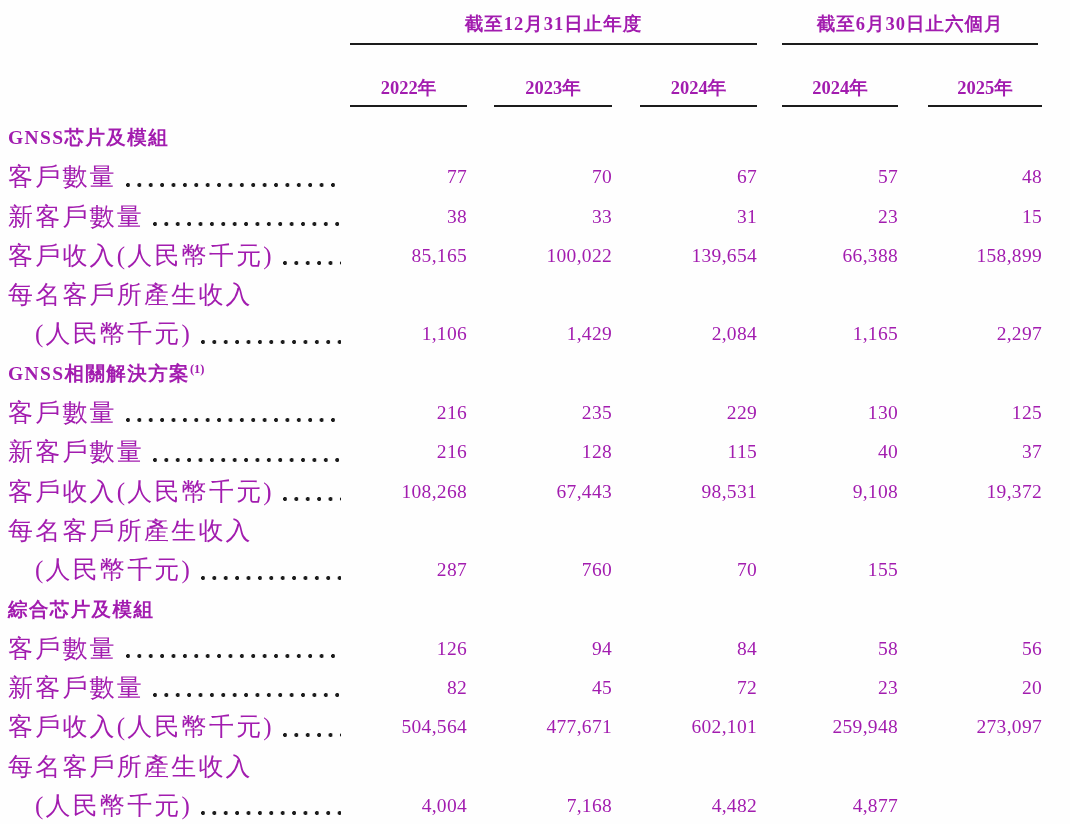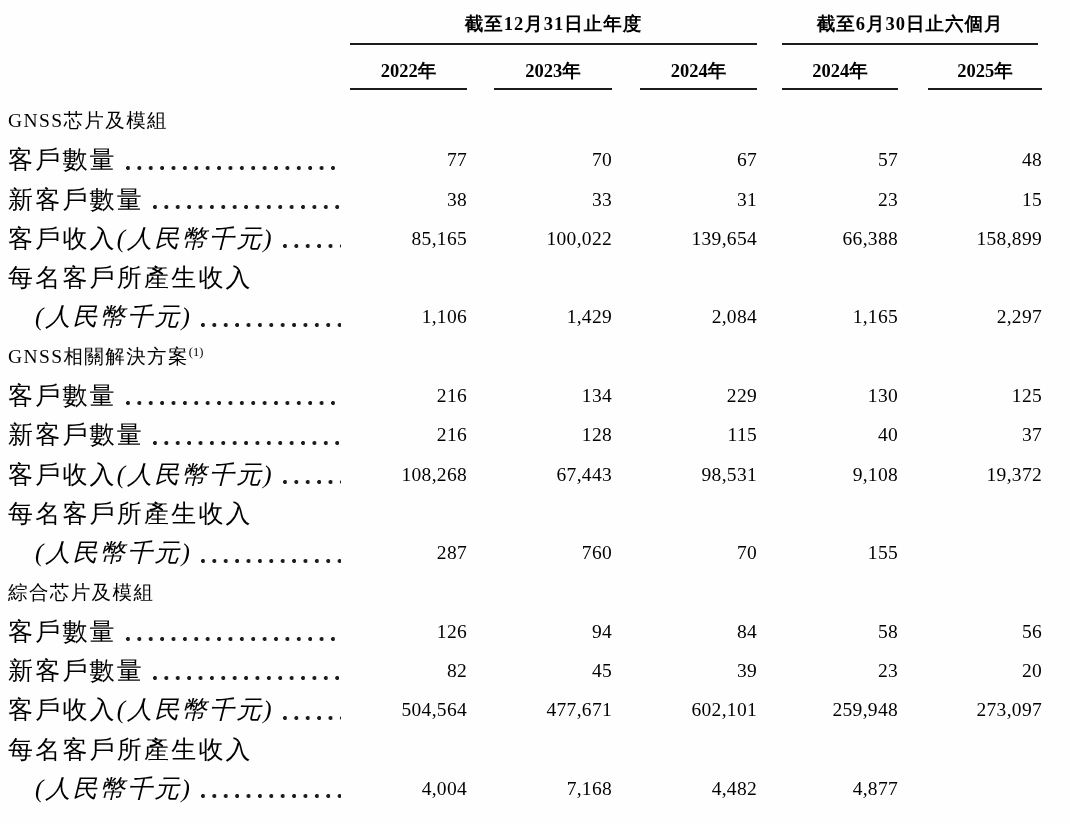--- a/index.html
+++ b/index.html
@@ -2,21 +2,21 @@
 <html><head>
 <meta charset="utf-8">
 <style>
   html, body { margin: 0; padding: 0; background: #ffffff; }
   .page {
     position: relative;
     width: 1070px;
     height: 824px;
     box-sizing: border-box;
     background: #fefefe;
-    color: #000000;
+    color: #a21caf;
     font-family: "Liberation Serif", "DejaVu Serif", serif;
     padding: 12px 0 0 8px;
     overflow: hidden;
   }
   .row {
     display: grid;
     grid-template-columns: 342px 117px 145px 145px 141px 144px;
   }
   
   .gcell { }
@@ -38,41 +38,42 @@
   .ycell { text-align: right; }
   .ylab {
     display: inline-block;
     text-align: center;
     font-weight: bold;
     font-size: 18.5px;
     line-height: 24px;
     padding-bottom: 5px;
     border-bottom: 2px solid #1c1c1c;
     white-space: nowrap;
+    margin-top: 17px;
   }
   .yb1 { width: 117px; }
   .yb2 { width: 118px; }
   .yb3 { width: 117px; }
   .yb4 { width: 116px; }
   .yb5 { width: 114px; }
   
   .tbody { margin-top: 11px; }
   .tbody .row { height: 39.3px; }
   .cell-label { display: flex; overflow: hidden; }
   .cell-label.indent { padding-left: 27px; }
   .lbl {
     line-height: 39.3px;
     font-size: 25px;
     letter-spacing: 2.2px;
     white-space: nowrap;
   }
-  .lbl-i { font-style: italic; }
+  .lbl-i { }
   .cell-title {
     grid-column: 1 / 7;
-    font-weight: normal;
+    font-weight: bold;
     font-size: 19.5px;
     line-height: 39.3px;
     letter-spacing: 1.4px;
     white-space: nowrap;
   }
   .cell-title sup {
     font-size: 12.5px;
     line-height: 0;
     letter-spacing: 0;
     vertical-align: 7px;
@@ -184,21 +185,21 @@
       </div>
       <div class="row">
         <div class="cell-title"><span>GNSS相關解決方案</span><sup>(1)</sup></div>
       </div>
       <div class="row">
         <div class="cell-label">
           <span class="lbl">客戶數量</span>
           <span class="leader"></span>
         </div>
         <div class="cell-val">216</div>
-        <div class="cell-val">134</div>
+        <div class="cell-val">235</div>
         <div class="cell-val">229</div>
         <div class="cell-val">130</div>
         <div class="cell-val">125</div>
       </div>
       <div class="row">
         <div class="cell-label">
           <span class="lbl">新客戶數量</span>
           <span class="leader"></span>
         </div>
         <div class="cell-val">216</div>
@@ -253,21 +254,21 @@
         <div class="cell-val">58</div>
         <div class="cell-val">56</div>
       </div>
       <div class="row">
         <div class="cell-label">
           <span class="lbl">新客戶數量</span>
           <span class="leader"></span>
         </div>
         <div class="cell-val">82</div>
         <div class="cell-val">45</div>
-        <div class="cell-val">39</div>
+        <div class="cell-val">72</div>
         <div class="cell-val">23</div>
         <div class="cell-val">20</div>
       </div>
       <div class="row">
         <div class="cell-label">
           <span class="lbl">客戶收入</span>
           <span class="lbl lbl-i">(人民幣千元)</span>
           <span class="leader"></span>
         </div>
         <div class="cell-val">504,564</div>

